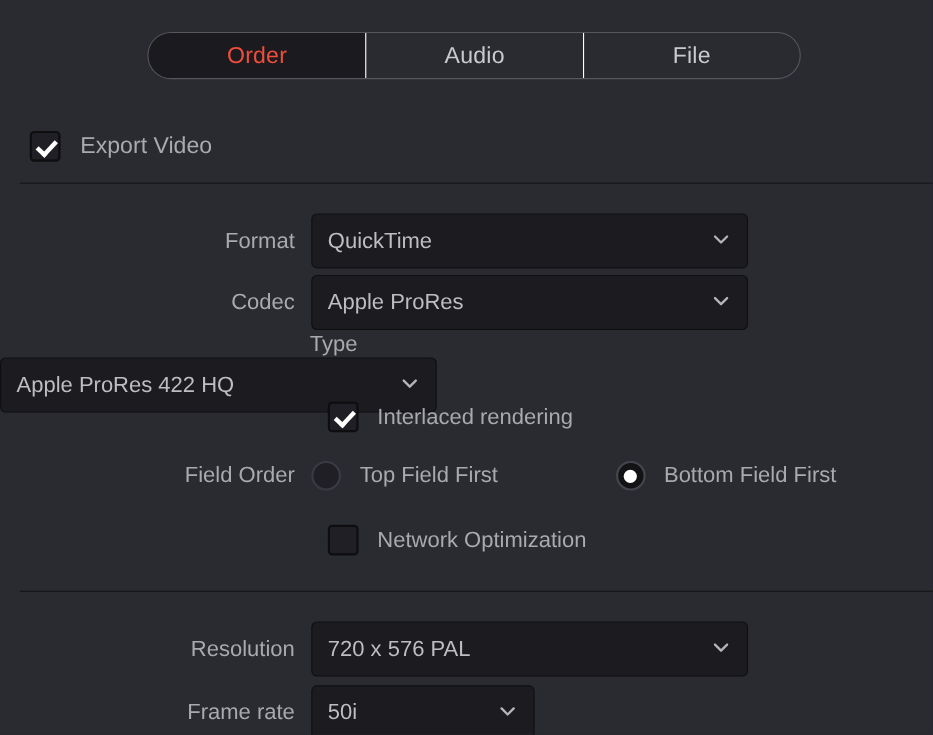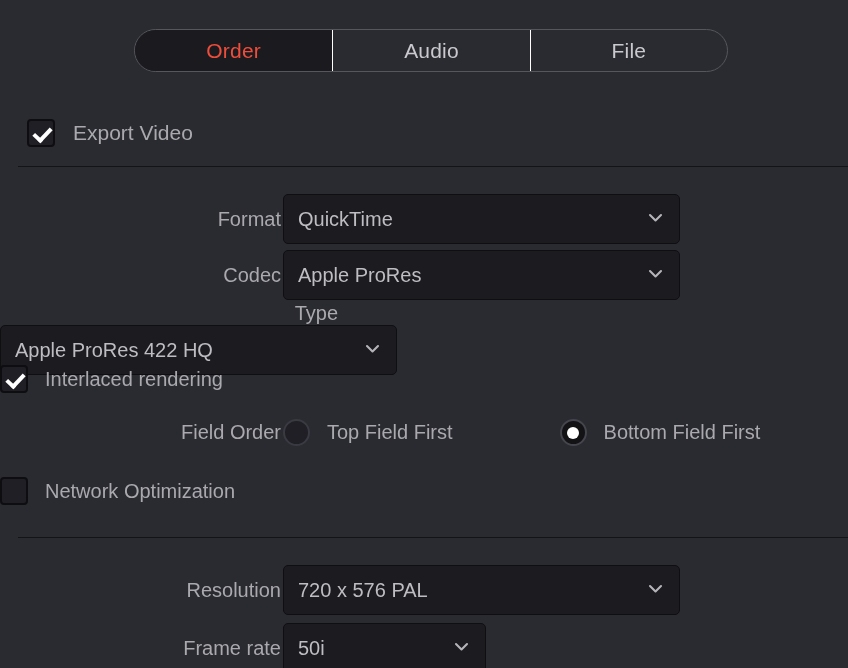--- a/index.html
+++ b/index.html
@@ -154,31 +154,32 @@
   .row-codec      { left: 0px;  top: 250px; }
   .row-type       { left: 0px;  top: 302px; flex-direction: column; }
   .row-interlaced { left: 0px;  top: 365px; }
   .row-field      { left: 0px;  top: 419px; }
   .row-network    { left: 0px;  top: 477px; }
   .row-resolution { left: 0px;  top: 565px; }
   .row-framerate  { left: 0px;  top: 623px; }
 
   .lbl-col {
     width: 283px;
-    padding-right: 2px;
+    padding-right: 15px;
     box-sizing: border-box;
     text-align: right;
   }
 
   .sel-wide  { width: 397px; }
   .sel-res   { width: 397px; }
   .sel-fps   { width: 203px; }
 
   
   .indent-field {
+    padding-left: 298px;
     display: flex;
     align-items: center;
     gap: 17px;
   }
   .opt-label {
     font-size: 20px;
     color: #a9a9ae;
     white-space: nowrap;
     user-select: none;
   }

